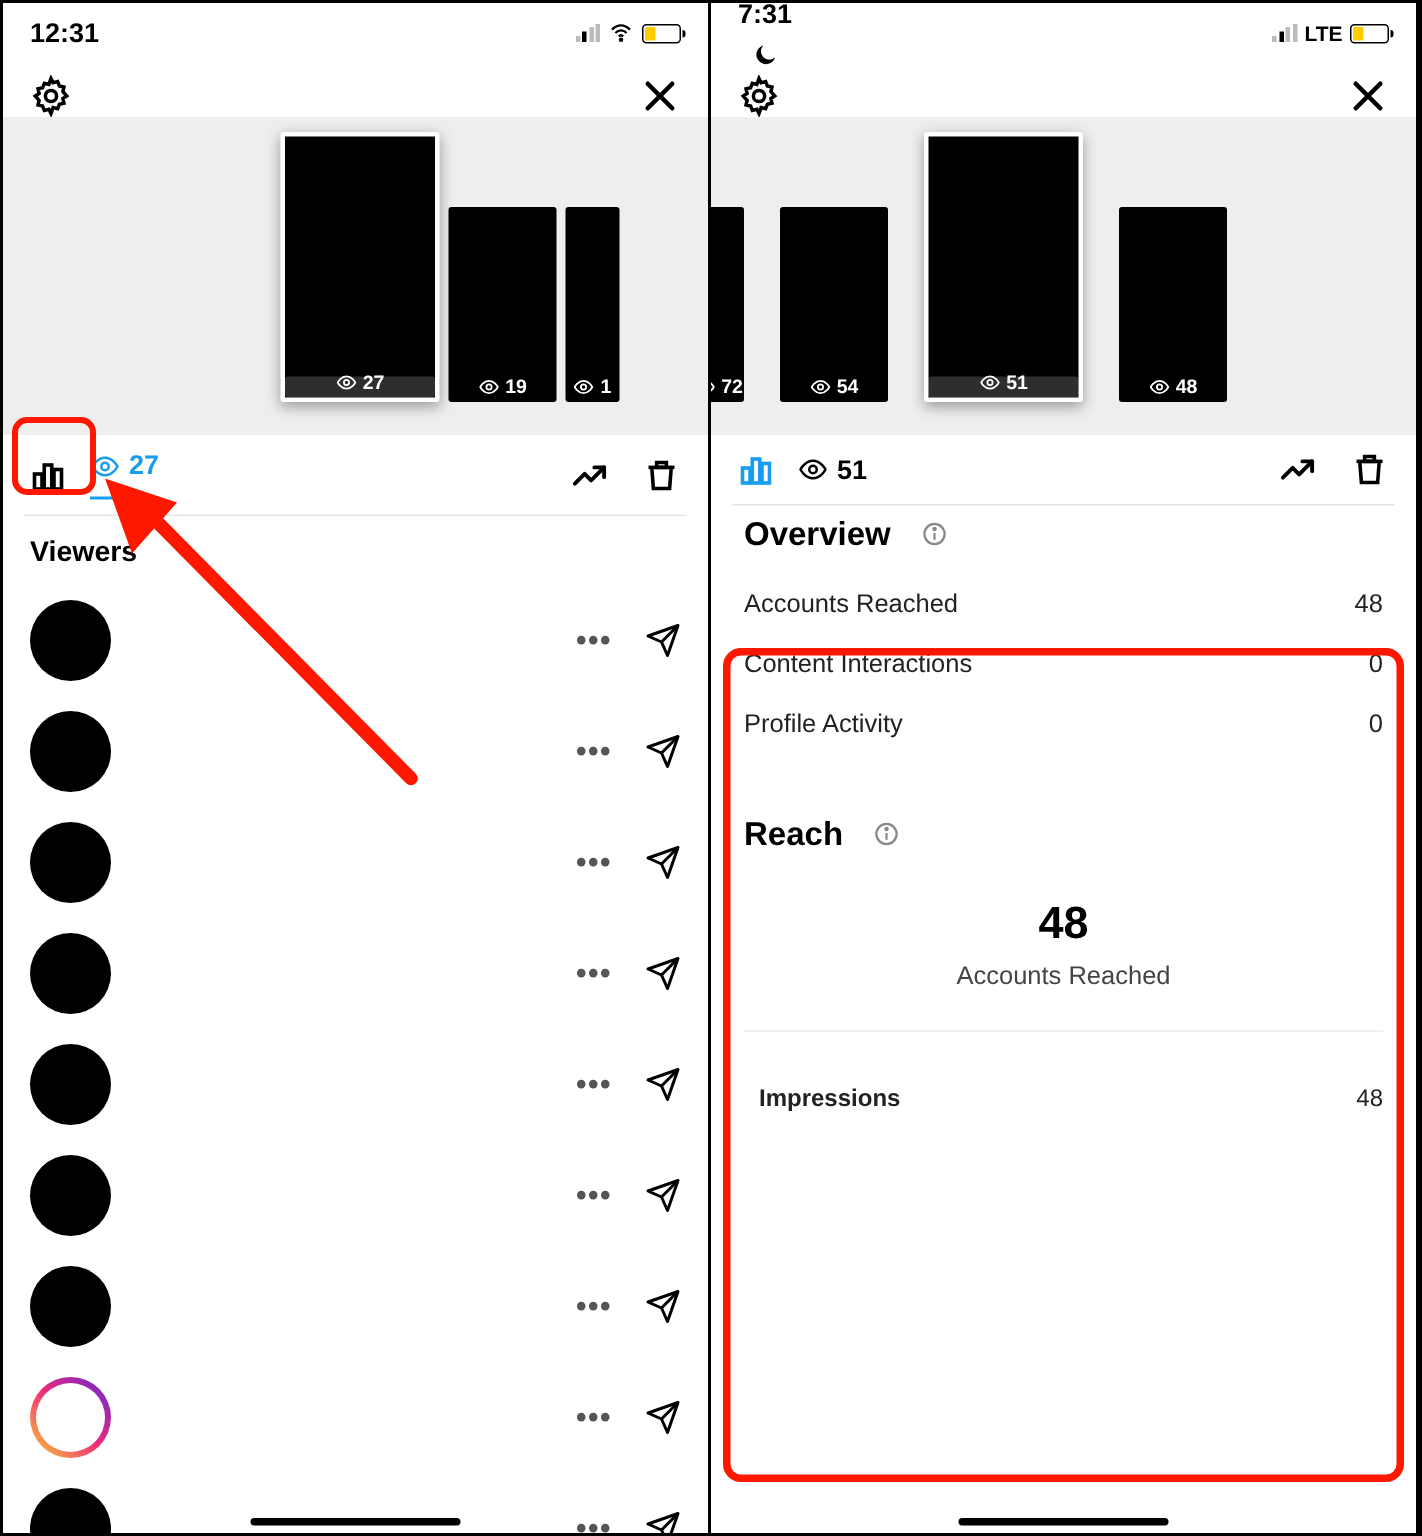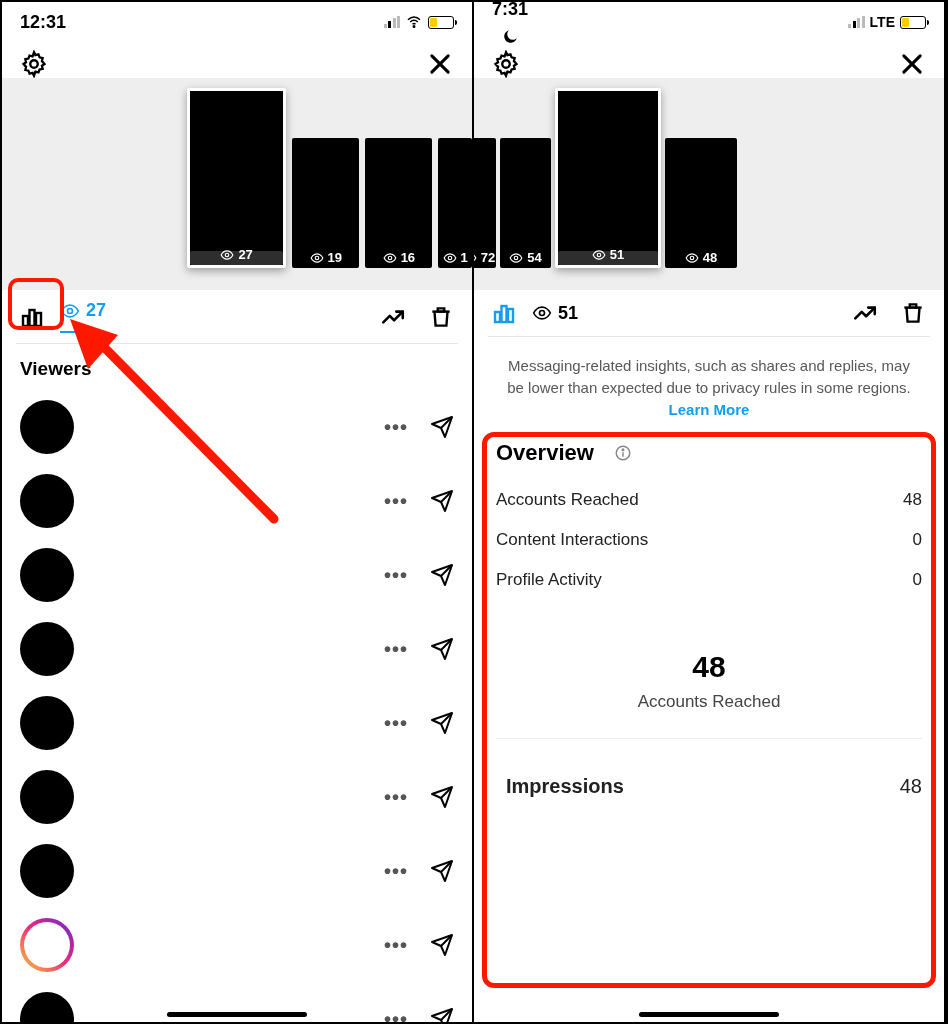--- a/index.html
+++ b/index.html
@@ -21,21 +21,21 @@
   .batt{width:26px;height:13px;border:1.5px solid #000;border-radius:3px;position:relative;}
   .batt::after{content:"";position:absolute;right:-4px;top:3px;width:2.5px;height:5px;background:#000;border-radius:0 2px 2px 0;}
   .batt .fill{position:absolute;left:1px;top:1px;bottom:1px;width:30%;background:#ffcc00;border-radius:1px;}
   .moon{width:18px;height:18px;}
   
   .hdr{display:flex;justify-content:space-between;align-items:center;padding:8px 18px 0;}
   .gear,.xbtn{width:28px;height:28px;}
   
   .strip-wrap{background:#eee;padding:10px 0 22px;}
   .strip{display:flex;gap:6px;padding-left:185px;}
-  .phone2 .strip{padding-left:0;gap:4px;justify-content:flex-start;margin-left:-12px;}
+  .phone2 .strip{padding-left:0;gap:24px;justify-content:flex-start;margin-left:-12px;}
   .story{position:relative;background:#000;border-radius:2px;}
   .story.sel{border:3px solid #fff;box-shadow:0 3px 9px rgba(0,0,0,.35);}
   .story .vbar{position:absolute;left:0;right:0;bottom:0;display:flex;align-items:center;justify-content:center;gap:4px;color:#fff;font-size:13px;font-weight:600;padding:3px 0;}
   .story .vbar svg{width:14px;height:14px;}
   .story.bottomstrip{position:absolute;left:0;right:0;bottom:0;height:14px;background:rgba(255,255,255,.18);}
   
   .tabs{display:flex;align-items:center;justify-content:space-between;padding:10px 18px;background:#fff;}
   .tabs .left{display:flex;align-items:center;gap:16px;}
   .tabs .right{display:flex;align-items:center;gap:22px;}
   .barico{width:24px;height:24px;}
@@ -121,29 +121,20 @@
           </div>
           <div class="story" style="width: 72px; height: 130px; align-self: flex-end;">
             <div class="vbar">
               <svg viewBox="0 0 24 24" fill="none" stroke="#fff" stroke-width="2">
                 <path d="M2 12s3.5-7 10-7 10 7 10 7-3.5 7-10 7S2 12 2 12z"></path>
                 <circle cx="12" cy="12" r="3"></circle>
               </svg>
               <span>19</span>
             </div>
           </div>
-          <div class="story" style="width: 72px; height: 130px; align-self: flex-end;">
-            <div class="vbar">
-              <svg viewBox="0 0 24 24" fill="none" stroke="#fff" stroke-width="2">
-                <path d="M2 12s3.5-7 10-7 10 7 10 7-3.5 7-10 7S2 12 2 12z"></path>
-                <circle cx="12" cy="12" r="3"></circle>
-              </svg>
-              <span>16</span>
-            </div>
-          </div>
           <div class="story" style="width: 36px; height: 130px; align-self: flex-end;">
             <div class="vbar">
               <svg viewBox="0 0 24 24" fill="none" stroke="#fff" stroke-width="2">
                 <path d="M2 12s3.5-7 10-7 10 7 10 7-3.5 7-10 7S2 12 2 12z"></path>
                 <circle cx="12" cy="12" r="3"></circle>
               </svg>
               <span>1</span>
             </div>
           </div>
         </div>
@@ -317,21 +308,21 @@
       <div class="strip" id="strip-right">
           <div class="story" style="width: 34px; height: 130px; align-self: flex-end;">
             <div class="vbar">
               <svg viewBox="0 0 24 24" fill="none" stroke="#fff" stroke-width="2">
                 <path d="M2 12s3.5-7 10-7 10 7 10 7-3.5 7-10 7S2 12 2 12z"></path>
                 <circle cx="12" cy="12" r="3"></circle>
               </svg>
               <span>72</span>
             </div>
           </div>
-          <div class="story" style="width: 51px; height: 130px; align-self: flex-end;">
+          <div class="story" style="width: 72px; height: 130px; align-self: flex-end;">
             <div class="vbar">
               <svg viewBox="0 0 24 24" fill="none" stroke="#fff" stroke-width="2">
                 <path d="M2 12s3.5-7 10-7 10 7 10 7-3.5 7-10 7S2 12 2 12z"></path>
                 <circle cx="12" cy="12" r="3"></circle>
               </svg>
               <span>54</span>
             </div>
           </div>
           <div class="story sel" style="width: 106px; height: 180px; align-self: flex-start;">
             <div class="story bottomstrip"></div>
@@ -377,23 +368,20 @@
           </svg>
         <svg width="26" height="26" viewBox="0 0 24 24" fill="none" stroke="#000" stroke-width="2.2">
             <path d="M4 7h16"></path>
             <path d="M9 4h6v3H9z"></path>
             <path d="M6 7l1 13h10l1-13"></path>
           </svg>
       </div>
     </div>
     <div class="divider"></div>
 
-    <div class="notice">
-      <span>Messaging-related insights, such as shares and replies, may be lower than expected due to privacy rules in some regions. </span><a href="#">Learn More</a>
-    </div>
 
     <div class="sechead">
       <span>Overview</span>
       <svg viewBox="0 0 24 24" fill="none" stroke-width="2">
           <circle cx="12" cy="12" r="9"></circle>
           <line x1="12" y1="11" x2="12" y2="17"></line>
           <circle cx="12" cy="7.5" r="1" fill="#888"></circle>
         </svg>
     </div>
     <div id="overview-rows">
@@ -406,28 +394,36 @@
           <span class="v">0</span>
         </div>
         <div class="krow">
           <span>Profile Activity</span>
           <span class="v">0</span>
         </div>
       </div>
 
     <div class="spacer"></div>
 
+    <div class="sechead">
+      <span>Reach</span>
+      <svg viewBox="0 0 24 24" fill="none" stroke-width="2">
+          <circle cx="12" cy="12" r="9"></circle>
+          <line x1="12" y1="11" x2="12" y2="17"></line>
+          <circle cx="12" cy="7.5" r="1" fill="#888"></circle>
+        </svg>
+    </div>
     <div class="reachblock">
       <div class="big">48</div>
       <div class="sub">Accounts Reached</div>
     </div>
     <div class="light-line"></div>
     <div class="spacer" style="height:26px"></div>
 
-    <div class="krow" style="font-weight:700;font-size:20px;padding-left:32px;">
+    <div class="krow" style="font-weight:700;font-size:16px;padding-left:32px;">
       <span>Impressions</span>
       <span class="v">48</span>
     </div>
 
     <div class="homebar"></div>
   </div>
 
   <div class="redbox2"></div>
 </div>
 

